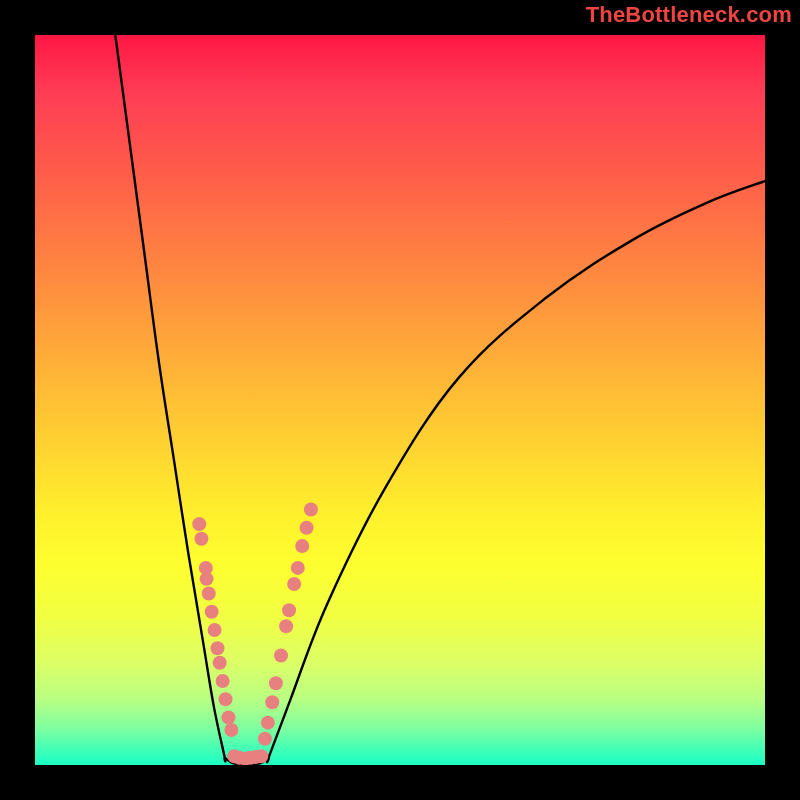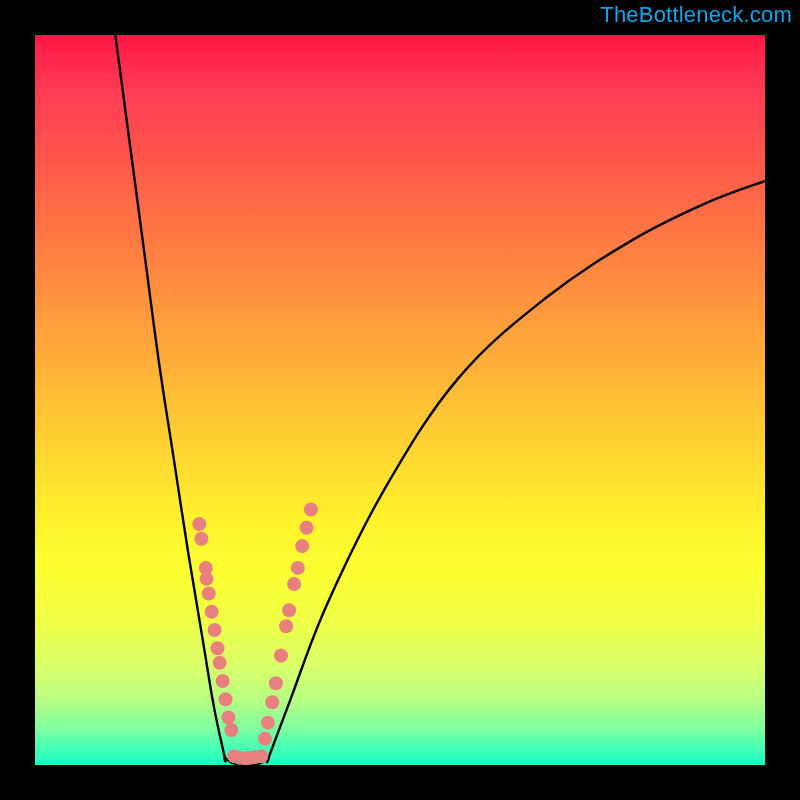--- a/index.html
+++ b/index.html
@@ -38,23 +38,23 @@
       #b8ff82 91%,
       #7fffa0 95%,
       #3fffb8 98%,
       #1affc4 100%
     );
   }
   .watermark {
     position: absolute;
     top: 2px;
     right: 8px;
-    color: #0ea5e9;
+    color: #ef4444;
     font-size: 22px;
-    font-weight: 400;
+    font-weight: 700;
     letter-spacing: 0.2px;
   }
   svg.curve {
     position: absolute;
     left: 0;
     top: 0;
     width: 730px;
     height: 730px;
   }
 </style>

